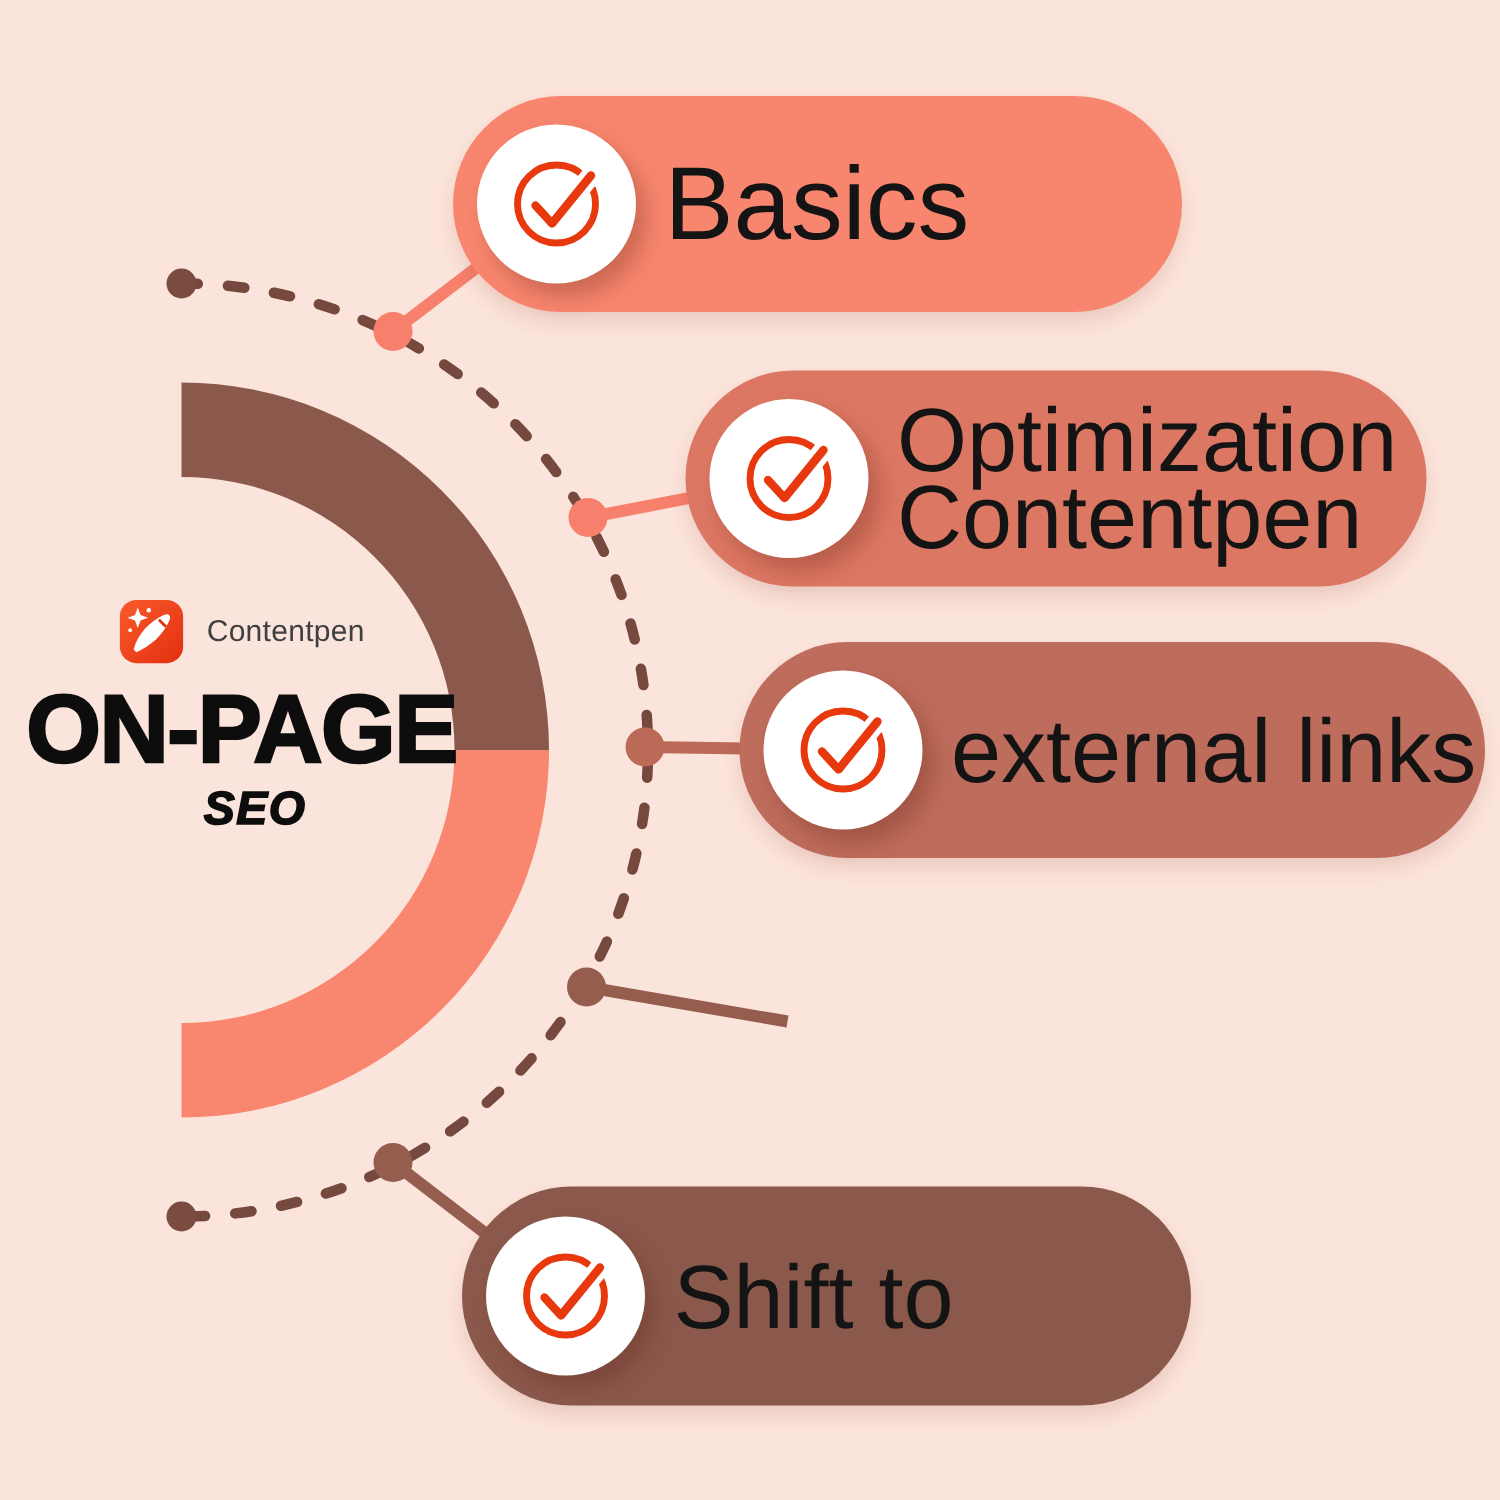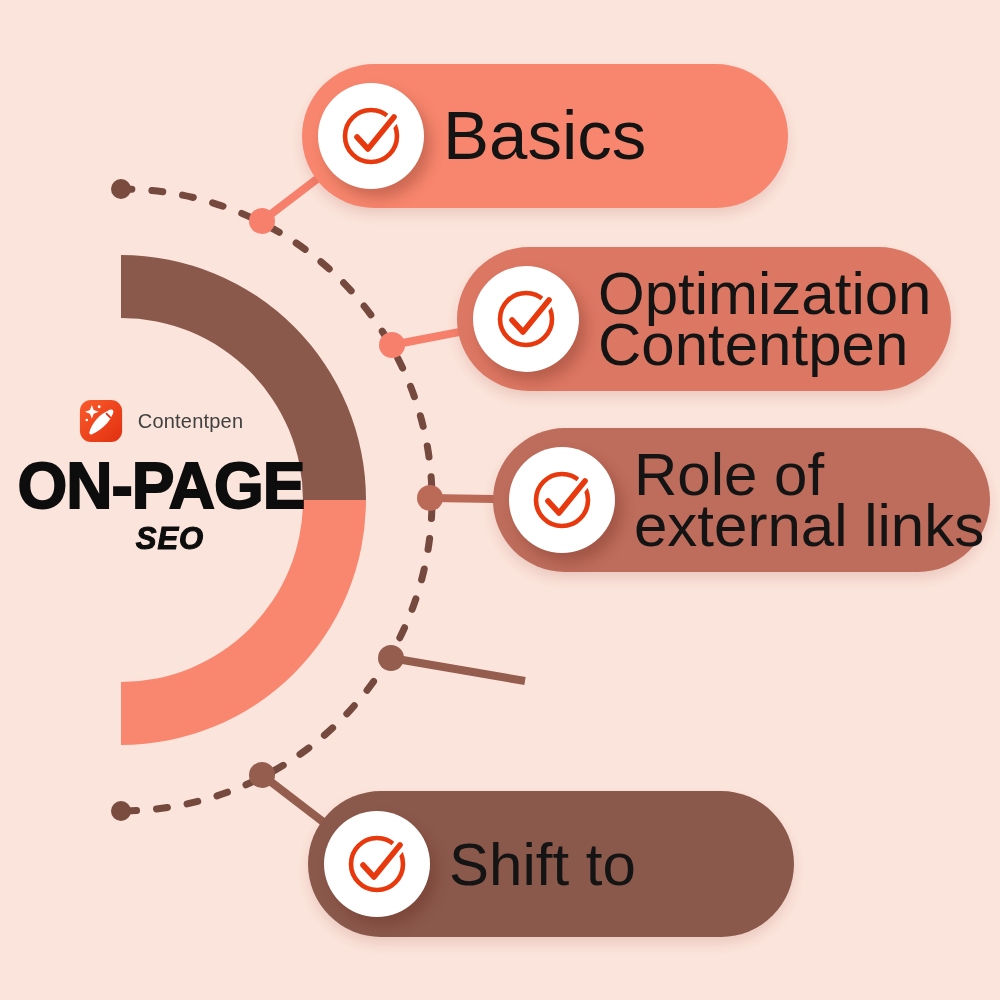--- a/index.html
+++ b/index.html
@@ -139,21 +139,20 @@
 
   <div class="pill" style="left: 493px; top: 428px; width: 497px; height: 144px; background-color: rgb(190, 108, 91);">
     <span class="badge">
       <svg width="64" height="64" viewBox="-32 -32 64 64">
         <circle class="ring" r="26"></circle>
         <path class="tick-casing" d="M -14 1 L -3 13 L 23 -19"></path>
         <path class="tick" d="M -14 1 L -3 13 L 23 -19"></path>
       </svg>
     </span>
     <span class="label">
-      <span>Role of</span>
       <span>external links</span>
     </span>
   </div>
 
 
   <div class="pill" style="left: 308px; top: 791px; width: 486px; height: 146px; background-color: rgb(139, 89, 76);">
     <span class="badge">
       <svg width="64" height="64" viewBox="-32 -32 64 64">
         <circle class="ring" r="26"></circle>
         <path class="tick-casing" d="M -14 1 L -3 13 L 23 -19"></path>

